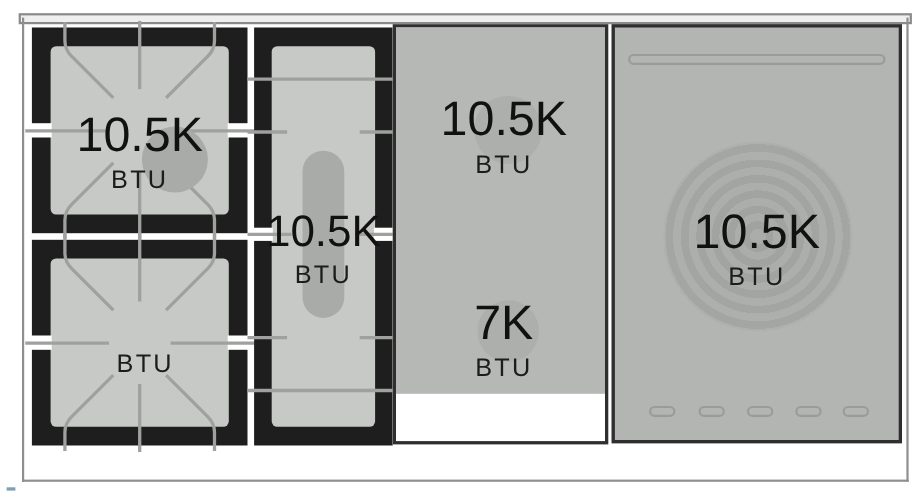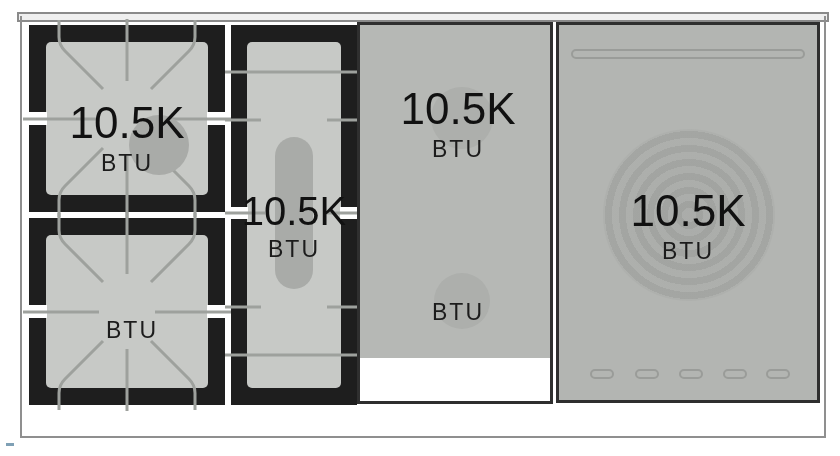--- a/index.html
+++ b/index.html
@@ -182,20 +182,21 @@
     <div class="btu-value small">10.5K</div>
     <div class="btu-unit">BTU</div>
   </div>
 
   <div class="btu-label" style="left:458px;top:124px">
     <div class="btu-value">10.5K</div>
     <div class="btu-unit">BTU</div>
   </div>
 
   <div class="btu-label" style="left:458px;top:309px">
+    <div class="btu-value">7K</div>
     <div class="btu-unit">BTU</div>
   </div>
 
   <div class="btu-label" style="left:688px;top:226px">
     <div class="btu-value">10.5K</div>
     <div class="btu-unit">BTU</div>
   </div>
 
 </div>
 

